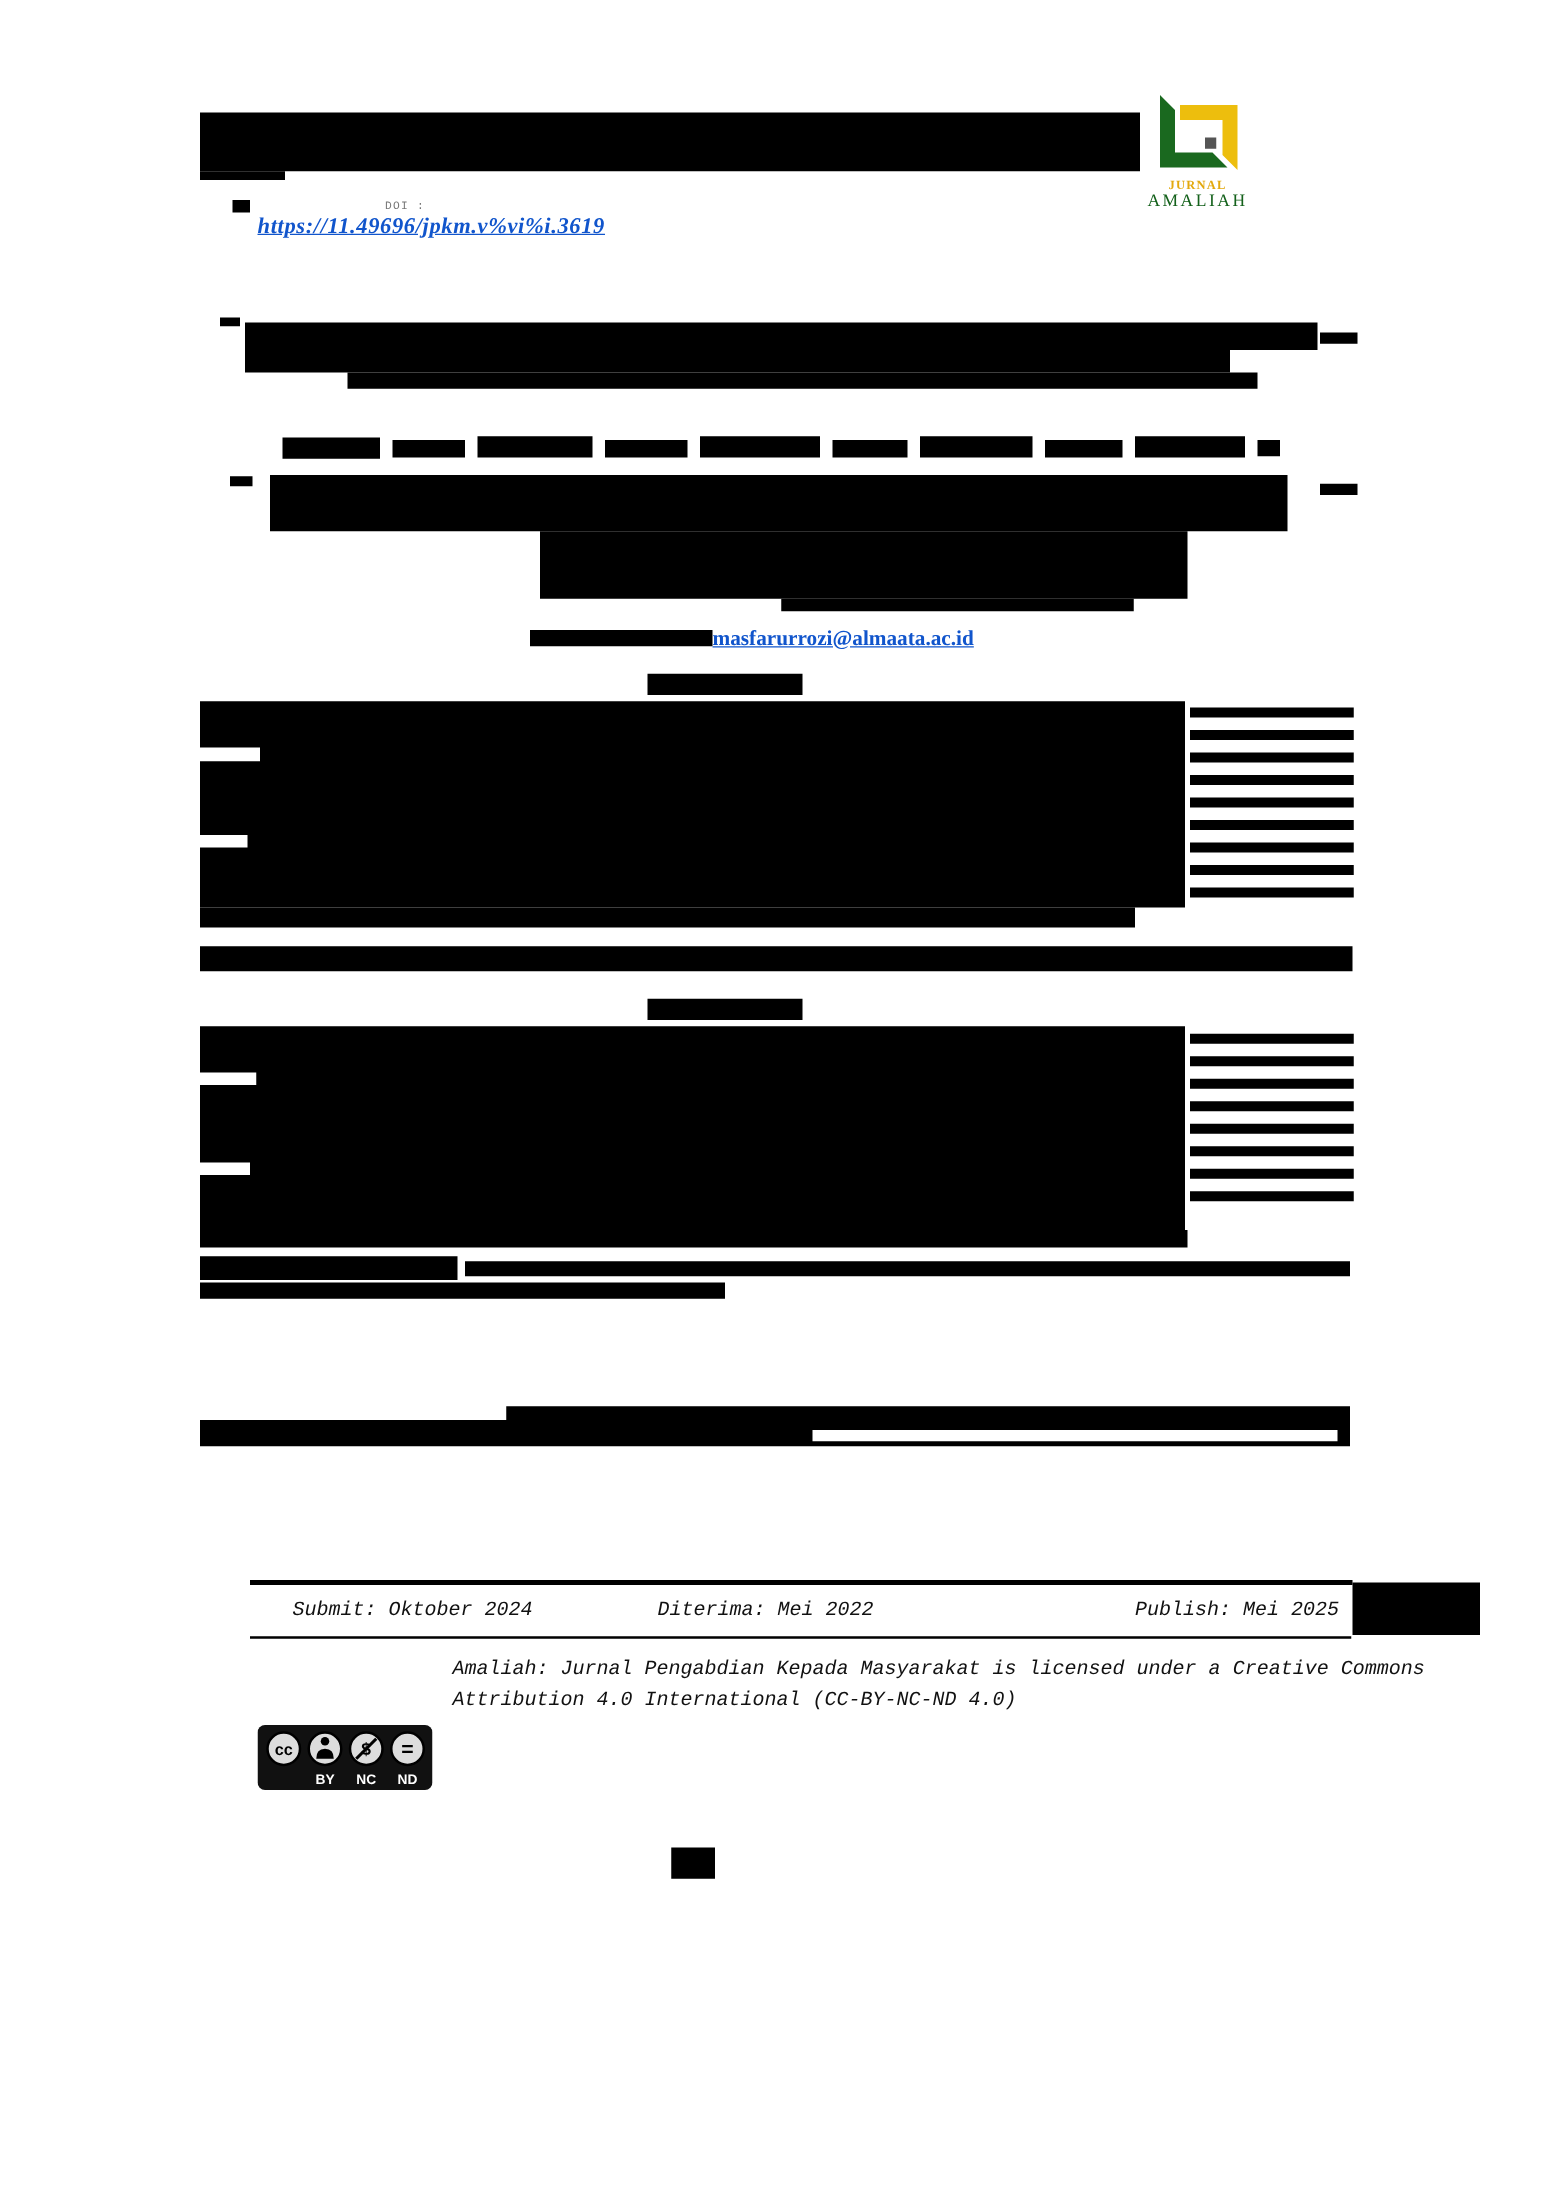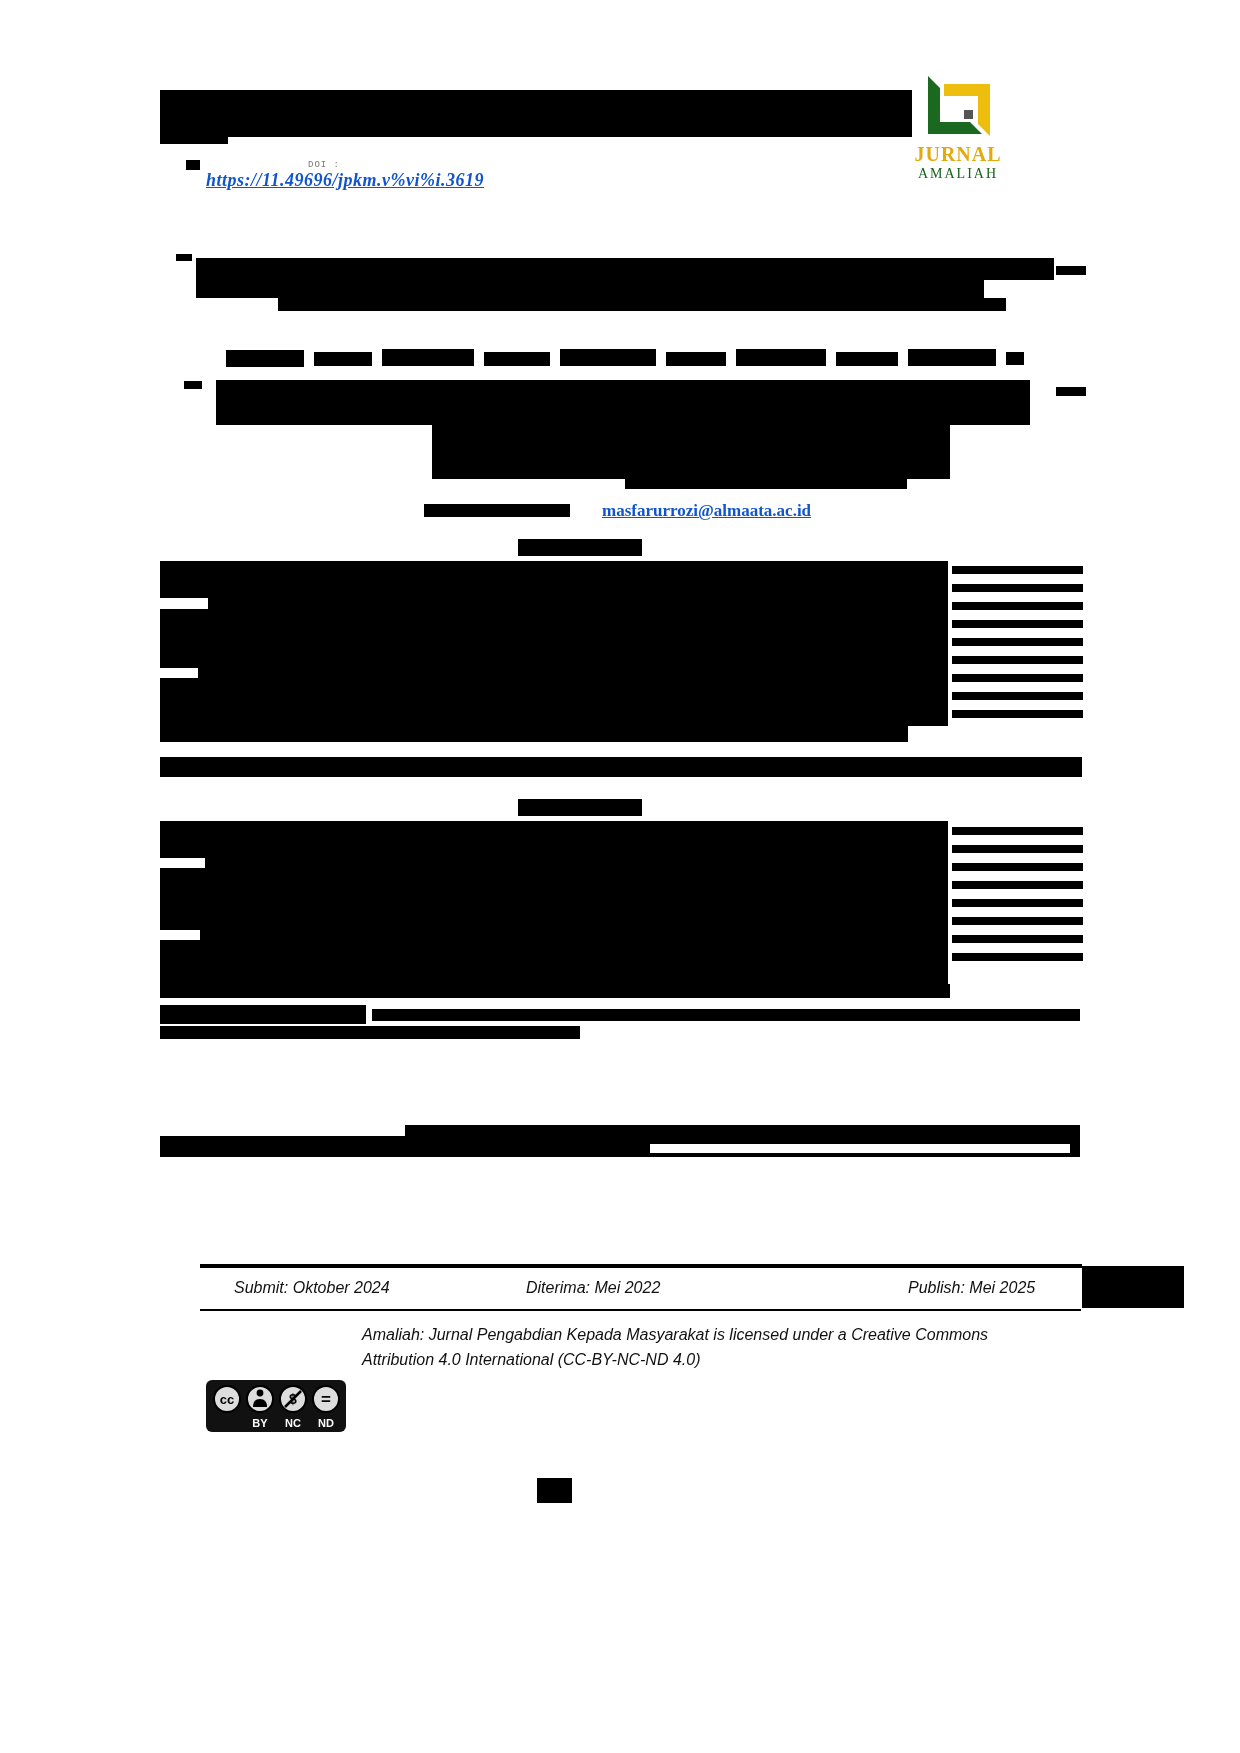--- a/index.html
+++ b/index.html
@@ -9,30 +9,30 @@
   }
   .rd{position:absolute;background:#000;}
   .wd{position:absolute;background:#fff;}
   .rule{position:absolute;background:#000;}
   .link{
     position:absolute;color:#1155CC;text-decoration:underline;
     font-family:"Liberation Serif", serif;font-weight:bold;cursor:pointer;
     white-space:nowrap;
   }
   #doi-link{left:206px;top:170px;font-size:18px;font-style:italic;letter-spacing:.5px;}
-  #email-link{left:570px;top:501px;font-size:17px;padding-left:32px;}
+  #email-link{left:570px;top:501px;font-size:17px;}
   #doi-label{position:absolute;left:308px;top:160px;font-size:9px;color:#777;
     font-family:Liberation Mono, monospace;letter-spacing:1px;}
   #logo{position:absolute;left:908px;top:76px;width:100px;text-align:center;}
-  #logo .l1{color:#E3A90E;font-weight:bold;font-size:20px;letter-spacing:1px;
+  #logo .l1{color:#E3A90E;font-weight:bold;font-size:10px;letter-spacing:1px;
     font-family:"Liberation Serif", serif;margin-top:1px;}
   #logo .l2{color:#14611b;font-weight:normal;font-size:14px;letter-spacing:2px;
     font-family:"Liberation Serif", serif;}
   .ftext{position:absolute;font-style:italic;font-size:16px;color:#111;
-    font-family:Liberation Sans, sans-serif;white-space:nowrap;}
+    font-family:Liberation Mono, monospace;white-space:nowrap;}
   #lic1{left:362px;top:1326px;text-align:right;}
   #lic2{left:362px;top:1351px;}
   #submit-txt{left:234px;top:1279px;}
   #diterima-txt{left:526px;top:1279px;}
   #publish-txt{left:864px;top:1279px;margin-left:44px;}
   #cc-badge{position:absolute;left:206px;top:1380px;}
 </style>
 </head>
 <body>
 

